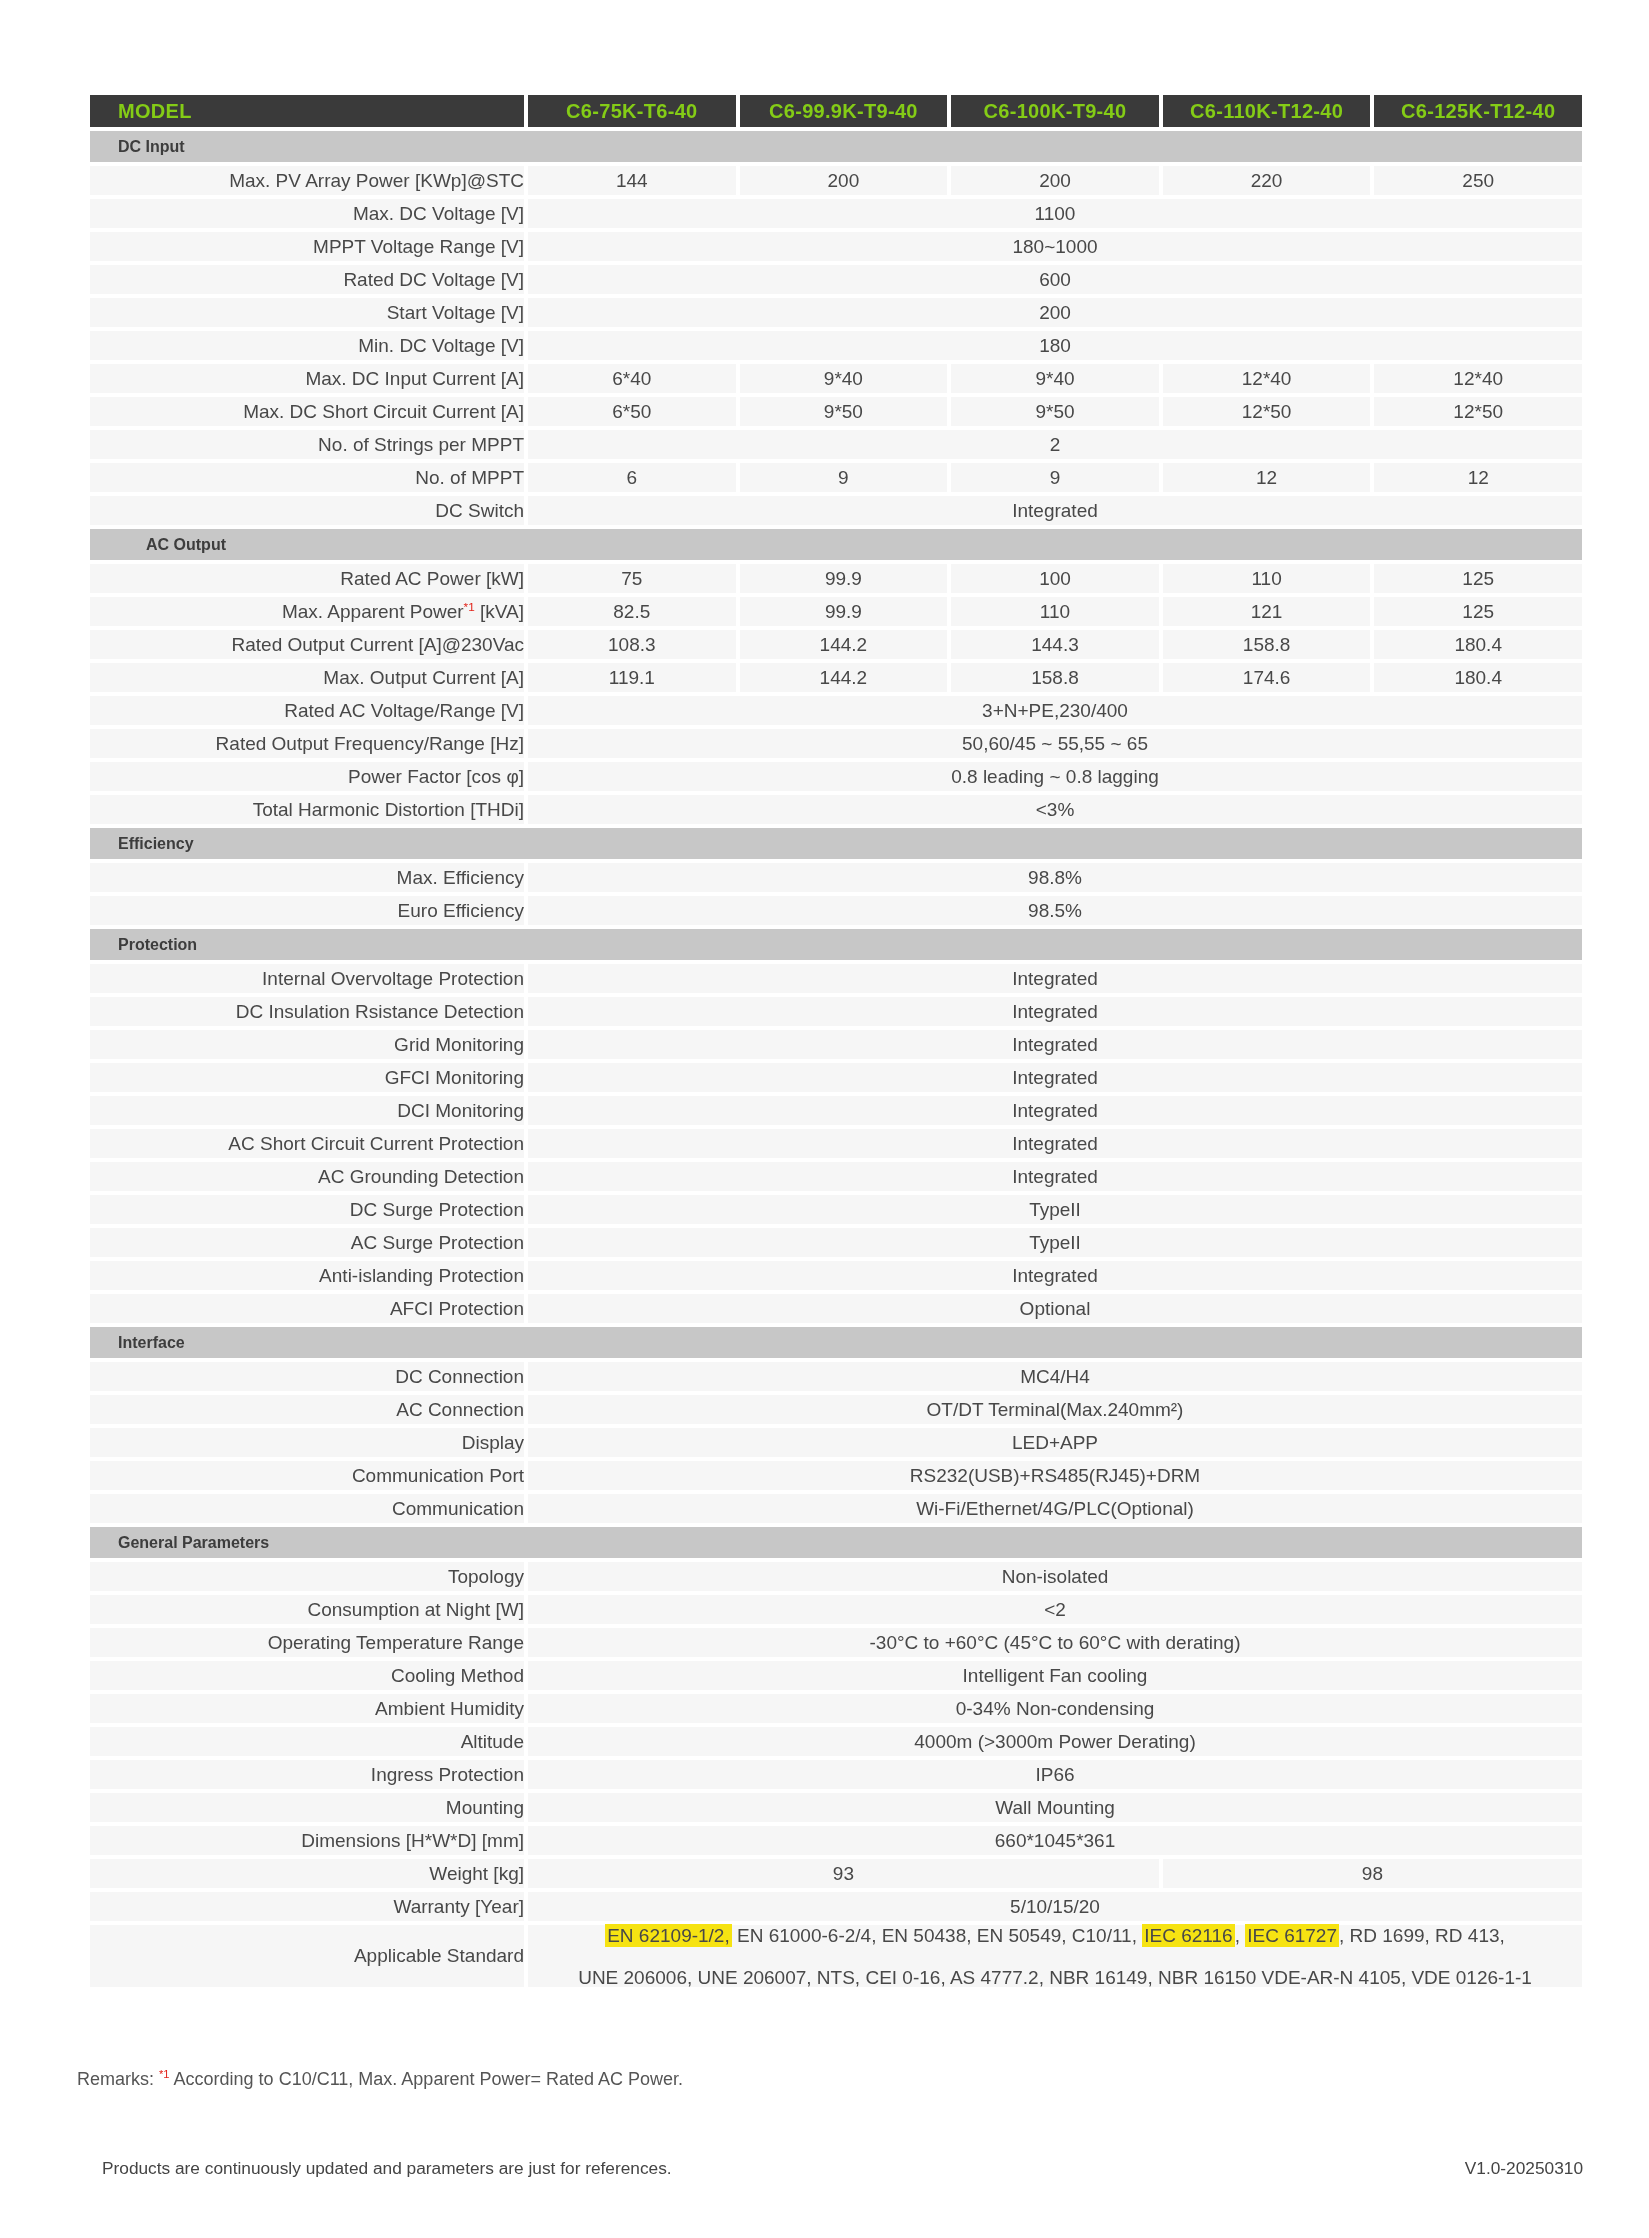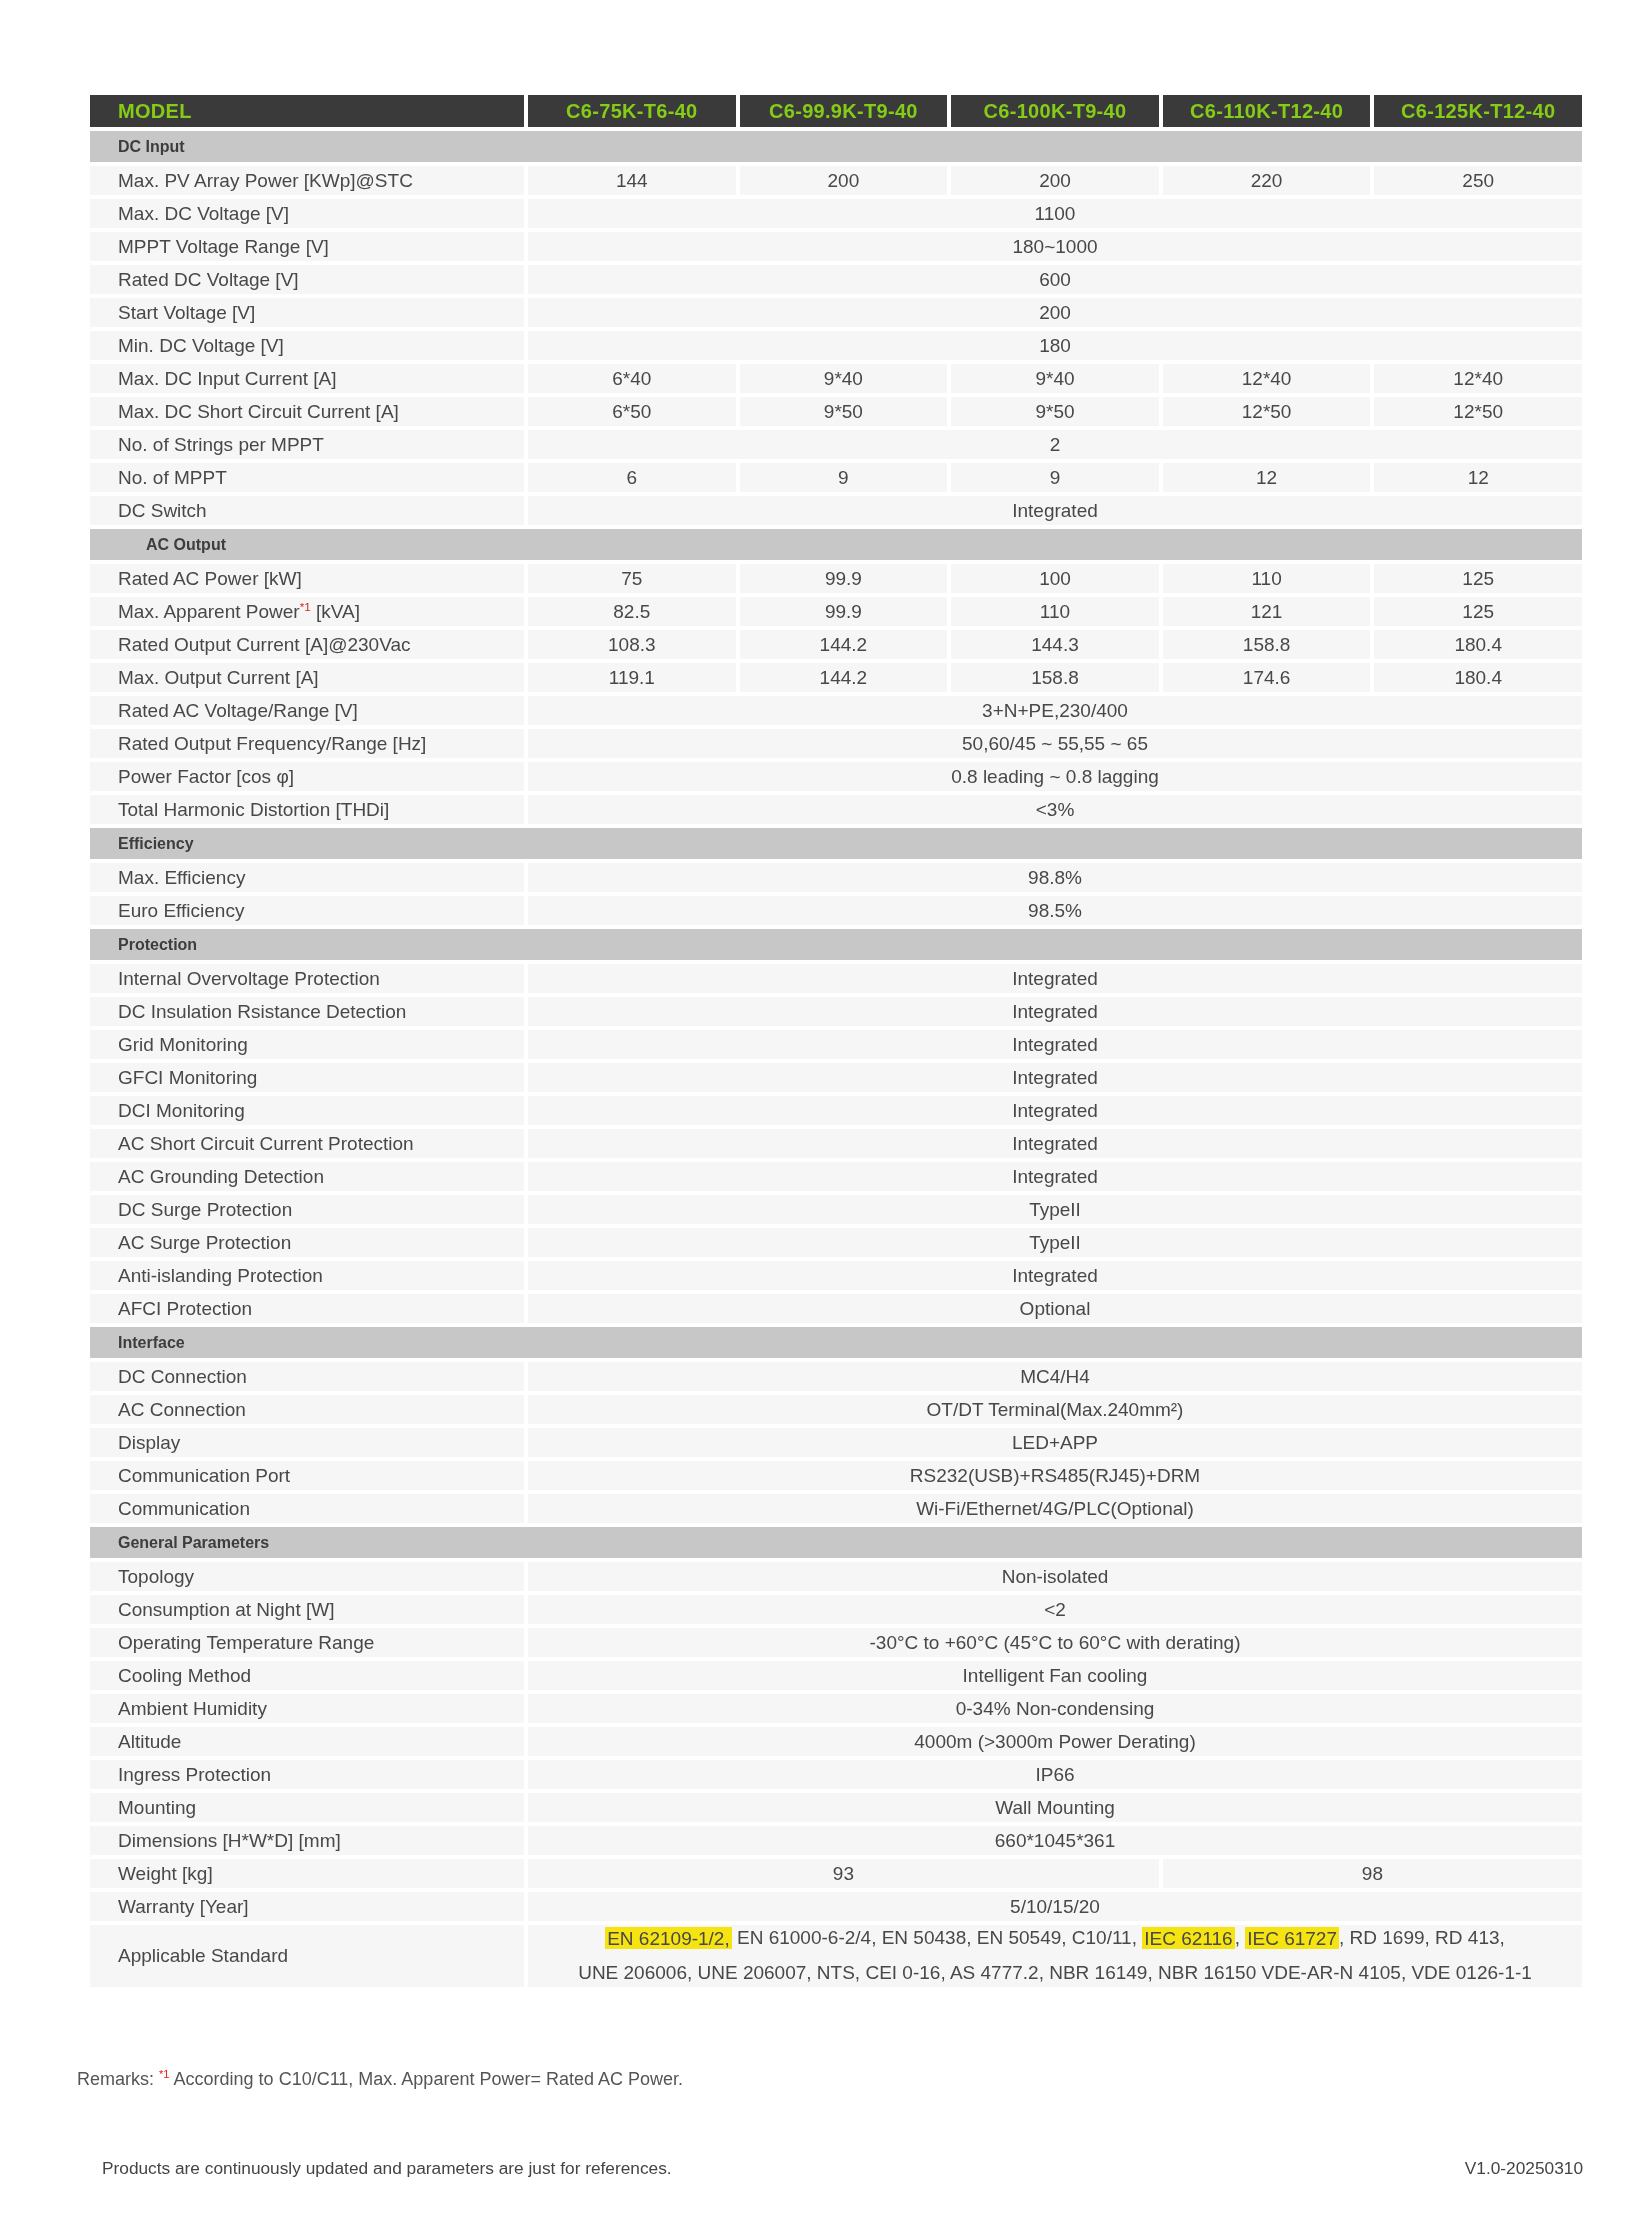--- a/index.html
+++ b/index.html
@@ -23,26 +23,26 @@
     background:var(--band-bg,#c7c7c7);color:#3d3d3d;font-weight:bold;
     height:31px;line-height:31px;font-size:16px;padding-left:28px;
     margin-bottom:4px;
   }
   
   .row{margin-bottom:4px;}
   .cell{
     background:var(--row-bg,#f6f6f6);height:29px;line-height:29px;
     font-size:19px;text-align:center;white-space:nowrap;overflow:visible;
   }
-  .cell.label{text-align:left;padding-left:28px;}
+  .cell.label{text-align:right;padding-left:28px;}
   .cell.span-all{grid-column:2 / 7;}
   .cell.span-123{grid-column:2 / 5;}
   .cell.span-45{grid-column:5 / 7;}
   .row.tall .cell{height:62px;line-height:62px;}
-  .row.tall .cell.rich{line-height:normal;display:flex;flex-direction:column;justify-content:center;gap:12px;}
+  .row.tall .cell.rich{line-height:normal;display:flex;flex-direction:column;gap:19px;}
   .rich .line{line-height:22.6px;font-size:19px;text-align:center;}
   sup.fn{color:var(--accent-red,#e2231a);font-size:0.62em;vertical-align:super;line-height:0;}
   .hl{background:var(--hl-yellow,#f6e312);padding:0.7px 2px;}
   
   .remarks{
     position:absolute;left:77px;top:2069px;font-size:18px;color:#555555;margin:0;
   }
   .page-footer{
     position:absolute;left:102px;right:67px;top:2158px;
     display:flex;justify-content:space-between;font-size:17.3px;color:#444444;

